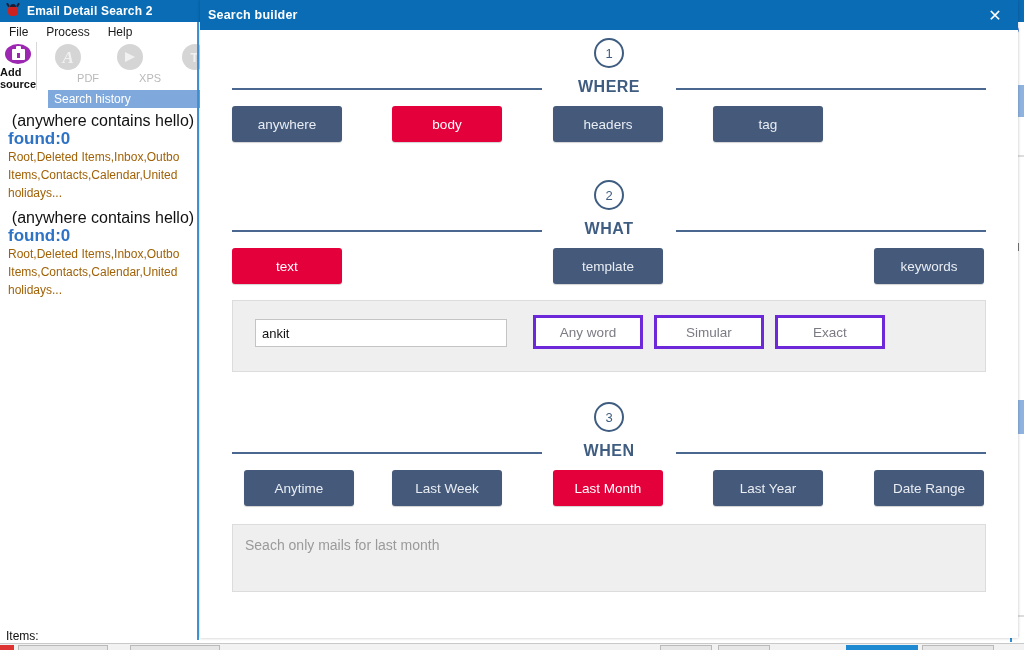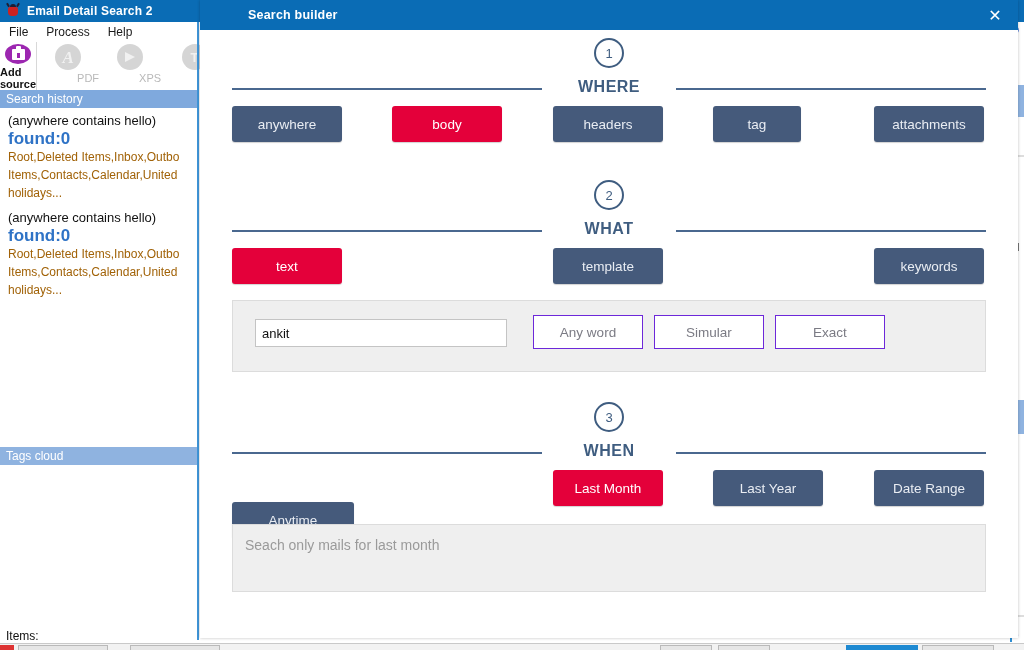--- a/index.html
+++ b/index.html
@@ -99,31 +99,31 @@
   .ico-xps {
     width: 0; height: 0; border-left: 10px solid #f1f1f1;
     border-top: 5px solid transparent; border-bottom: 5px solid transparent;
   }
 
   .panel-header {
     position: absolute; left: 0; width: 198px; height: 18px;
     color: #ffffff; font-size: 12px;
     padding-left: 6px; display: flex; align-items: center;
   }
-  #search-history-header { top: 90px; background: #7fa9dd; }
+  #search-history-header { top: 90px; background: #7fa9dd; margin-left: 48px; }
   #tags-cloud-header    { top: 447px; background: #8fb3e0; }
 
   #search-history-list {
     position: absolute; left: 0; top: 108px;
     width: 198px; height: 339px;
     background: #ffffff; overflow: hidden;
     padding: 4px 0 0 8px;
   }
   .history-entry { margin-bottom: 7px; }
-  .history-query  { font-size: 13px; color: #111111; line-height: 18px; white-space: nowrap; }
+  .history-query  { font-size: 16px; color: #111111; line-height: 18px; white-space: nowrap; text-align: center; }
   .history-found  { font-size: 17px; color: #2f73c6; line-height: 18px; font-weight: bold; }
   .history-path   { font-size: 12px; color: #a16207; line-height: 18px; }
 
   #tags-cloud-body {
     position: absolute; left: 0; top: 465px;
     width: 198px; height: 163px; background: #ffffff;
   }
   #items-label {
     position: absolute; left: 6px; top: 629px;
     font-size: 12px; color: #111111;
@@ -172,21 +172,20 @@
   }
   #dialog-titlebar {
     position: absolute; left: 0; top: 0;
     width: 818px; height: 30px;
     background: #0a6cb5; color: #ffffff;
     display: flex; align-items: center;
   }
   #dialog-title {
     font-size: 12.5px; font-weight: bold; padding-left: 8px;
     letter-spacing: .2px;
-    margin-left: 40px;
   }
   #dialog-close {
     position: absolute; right: 0; top: 0;
     width: 46px; height: 30px;
     display: flex; align-items: center; justify-content: center;
     color: #ffffff; font-size: 16px; cursor: pointer;
   }
   #dialog-body {
     position: absolute; left: 0; top: 30px;
     width: 818px; height: 608px; background: #ffffff;
@@ -236,21 +235,21 @@
   }
   #text-input {
     position: absolute; left: 22px; top: 18px;
     width: 252px; height: 28px;
     border: 1px solid #c4c4c4; background: #ffffff;
     font-size: 13px; color: #111111; padding: 0 6px;
     font-family: "Liberation Sans", sans-serif;
   }
   .match-btn {
     position: absolute; top: 14px; height: 34px;
-    background: #ffffff; border: 1px solid #6d28d9;
+    background: #ffffff; border: 3px solid #6d28d9;
     color: #7b7b84; font-size: 13.5px;
     display: flex; align-items: center; justify-content: center;
     cursor: pointer;
   }
   #when-note {
     position: relative; margin: 10px 32px 0 32px;
     height: 68px; background: #efefef; border: 1px solid #dcdcdc;
     padding: 12px 0 0 12px;
     font-size: 14px; color: #9a9a9a;
   }
@@ -315,23 +314,20 @@
     </div>
     <div class="history-entry">
       <div class="history-query">(anywhere contains hello)</div>
       <div class="history-found">found:0</div>
       <div class="history-path">Root,Deleted Items,Inbox,Outbo</div>
       <div class="history-path">Items,Contacts,Calendar,United</div>
       <div class="history-path">holidays...</div>
     </div>
   </div>
 
-  <div class="panel-header" id="tags-cloud-header">
-    <span>Tags cloud</span>
-  </div>
   <div id="tags-cloud-body"></div>
 
   <div id="items-label">Items:</div>
   <div id="left-panel-edge"></div>
 </div>
 
 <div id="right-sliver">
   <div class="rs-top"></div>
   <div class="rs-edge"></div>
   <div class="rs-txt">p</div>
@@ -357,22 +353,21 @@
       <div class="rule-left"></div>
       <div class="rule-right"></div>
       <div class="step-circle">1</div>
       <div class="step-title">WHERE</div>
     </div>
 
     <div class="btn-row">
       <div class="opt-btn" style="left:0px;width:110px;">anywhere</div>
       <div class="opt-btn selected" style="left:160px;width:110px;">body</div>
       <div class="opt-btn" style="left:321px;width:110px;">headers</div>
-      <div class="opt-btn" style="left:481px;width:88px;">tag</div>
-      <div class="opt-btn" style="left:642px;width:110px;">attachments</div>
+      <div class="opt-btn" style="left:481px;width:110px;">tag</div>
     </div>
 
     <div class="section-head" style="margin-top:22px;">
       <div class="rule-left"></div>
       <div class="rule-right"></div>
       <div class="step-circle">2</div>
       <div class="step-title">WHAT</div>
     </div>
 
     <div class="btn-row">
@@ -389,21 +384,22 @@
     </div>
 
     <div class="section-head" style="margin-top:22px;">
       <div class="rule-left"></div>
       <div class="rule-right"></div>
       <div class="step-circle">3</div>
       <div class="step-title">WHEN</div>
     </div>
 
     <div class="btn-row">
-      <div class="opt-btn" style="left:0px;width:122px;margin-top:32px;">Anytime</div>
+      <div class="opt-btn" style="left:12px;width:110px;">Anytime</div>
+      <div class="opt-btn" style="left:160px;width:110px;">Last Week</div>
       <div class="opt-btn selected" style="left:321px;width:110px;">Last Month</div>
       <div class="opt-btn" style="left:481px;width:110px;">Last Year</div>
       <div class="opt-btn" style="left:642px;width:110px;">Date Range</div>
     </div>
 
     <div id="when-note">
       <span>Seach only mails for last month</span>
     </div>
 
   </div>

